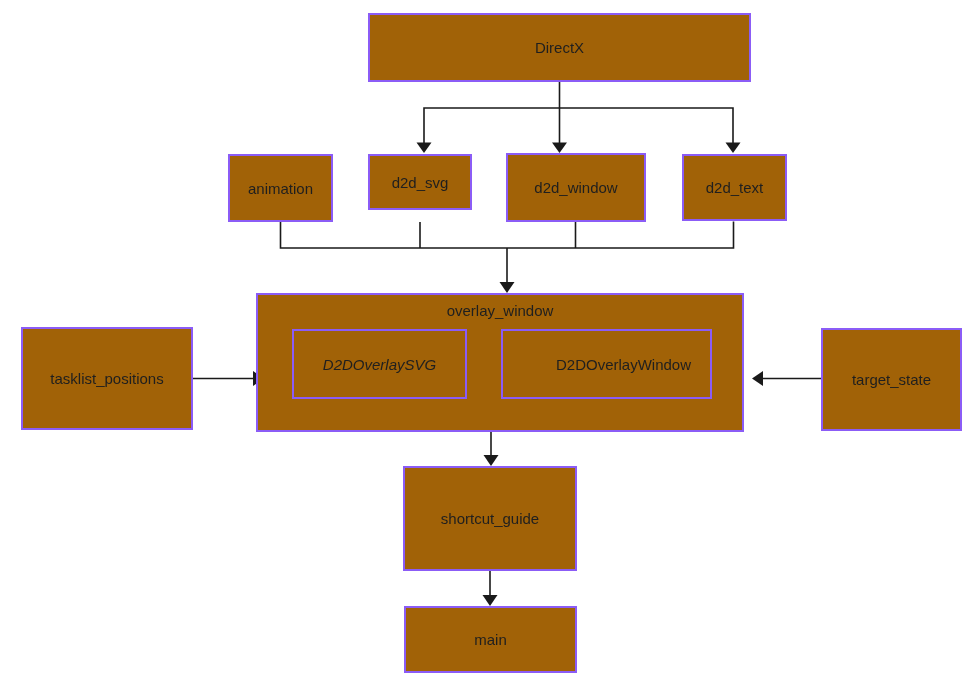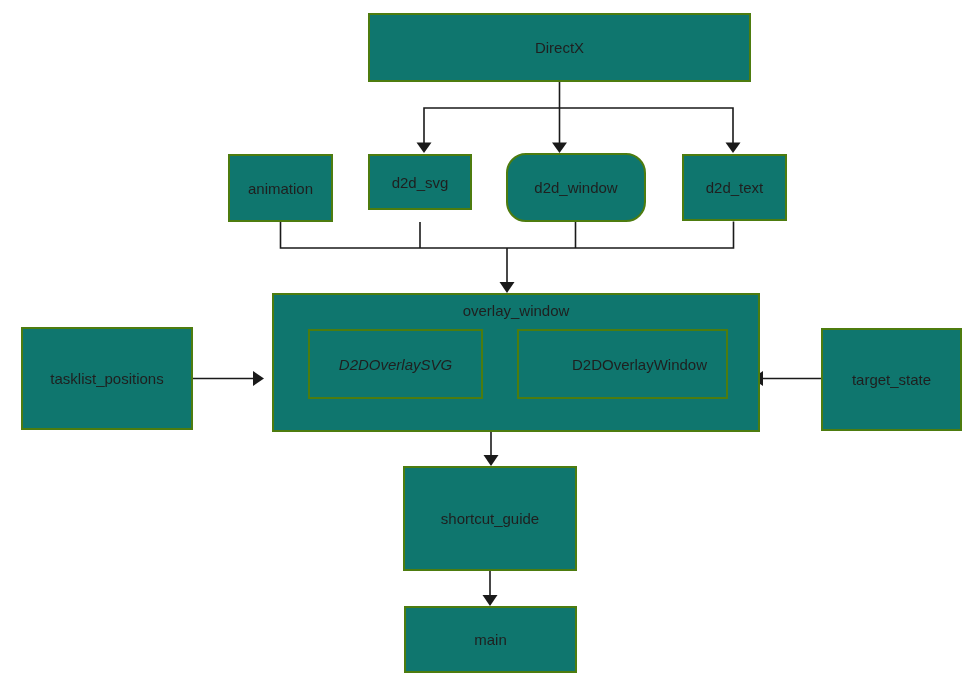--- a/index.html
+++ b/index.html
@@ -16,22 +16,22 @@
     position: absolute;
     left: 0; top: 0;
     width: 975px; height: 692px;
     pointer-events: none;
   }
   .connectors .lines path { stroke: #1a1a1a; stroke-width: 1.6; fill: none; }
   .connectors .heads polygon { fill: #1a1a1a; stroke: none; }
   .node {
     position: absolute;
     box-sizing: border-box;
-    border: 2px solid #4d7c0f;
-    background: #0f766e;
+    border: 2px solid #8b5cf6;
+    background: #a16207;
     display: flex;
     align-items: center;
     justify-content: center;
     font-size: 15px;
     text-align: center;
     white-space: nowrap;
   }
   .group {
     display: block;
   }
@@ -42,23 +42,23 @@
     text-align: center;
     font-size: 15px;
   }
   .inner-node {
     border-width: 2px;
   }
   
   #n-directx            { left: 368px; top: 13px;  width: 383px; height: 69px; }
   #n-animation          { left: 228px; top: 154px; width: 105px; height: 68px; }
   #n-d2d-svg            { left: 368px; top: 154px; width: 104px; height: 56px; }
-  #n-d2d-window         { left: 506px; top: 153px; width: 140px; height: 69px; border-radius: 20px; }
+  #n-d2d-window         { left: 506px; top: 153px; width: 140px; height: 69px; }
   #n-d2d-text           { left: 682px; top: 154px; width: 105px; height: 67px; }
-  #n-overlay-window     { left: 272px; top: 293px; width: 488px; height: 139px; }
+  #n-overlay-window     { left: 256px; top: 293px; width: 488px; height: 139px; }
   #n-d2d-overlay-svg    { left: 34px;  top: 34px;  width: 175px; height: 70px; font-style: italic; }
   #n-d2d-overlay-window { left: 243px; top: 34px;  width: 211px; height: 70px; padding-left: 34px; }
   #n-tasklist-positions { left: 21px;  top: 327px; width: 172px; height: 103px; }
   #n-target-state       { left: 821px; top: 328px; width: 141px; height: 103px; }
   #n-shortcut-guide     { left: 403px; top: 466px; width: 174px; height: 105px; }
   #n-main               { left: 404px; top: 606px; width: 173px; height: 67px; }
 </style>
 </head>
 <body>
 

